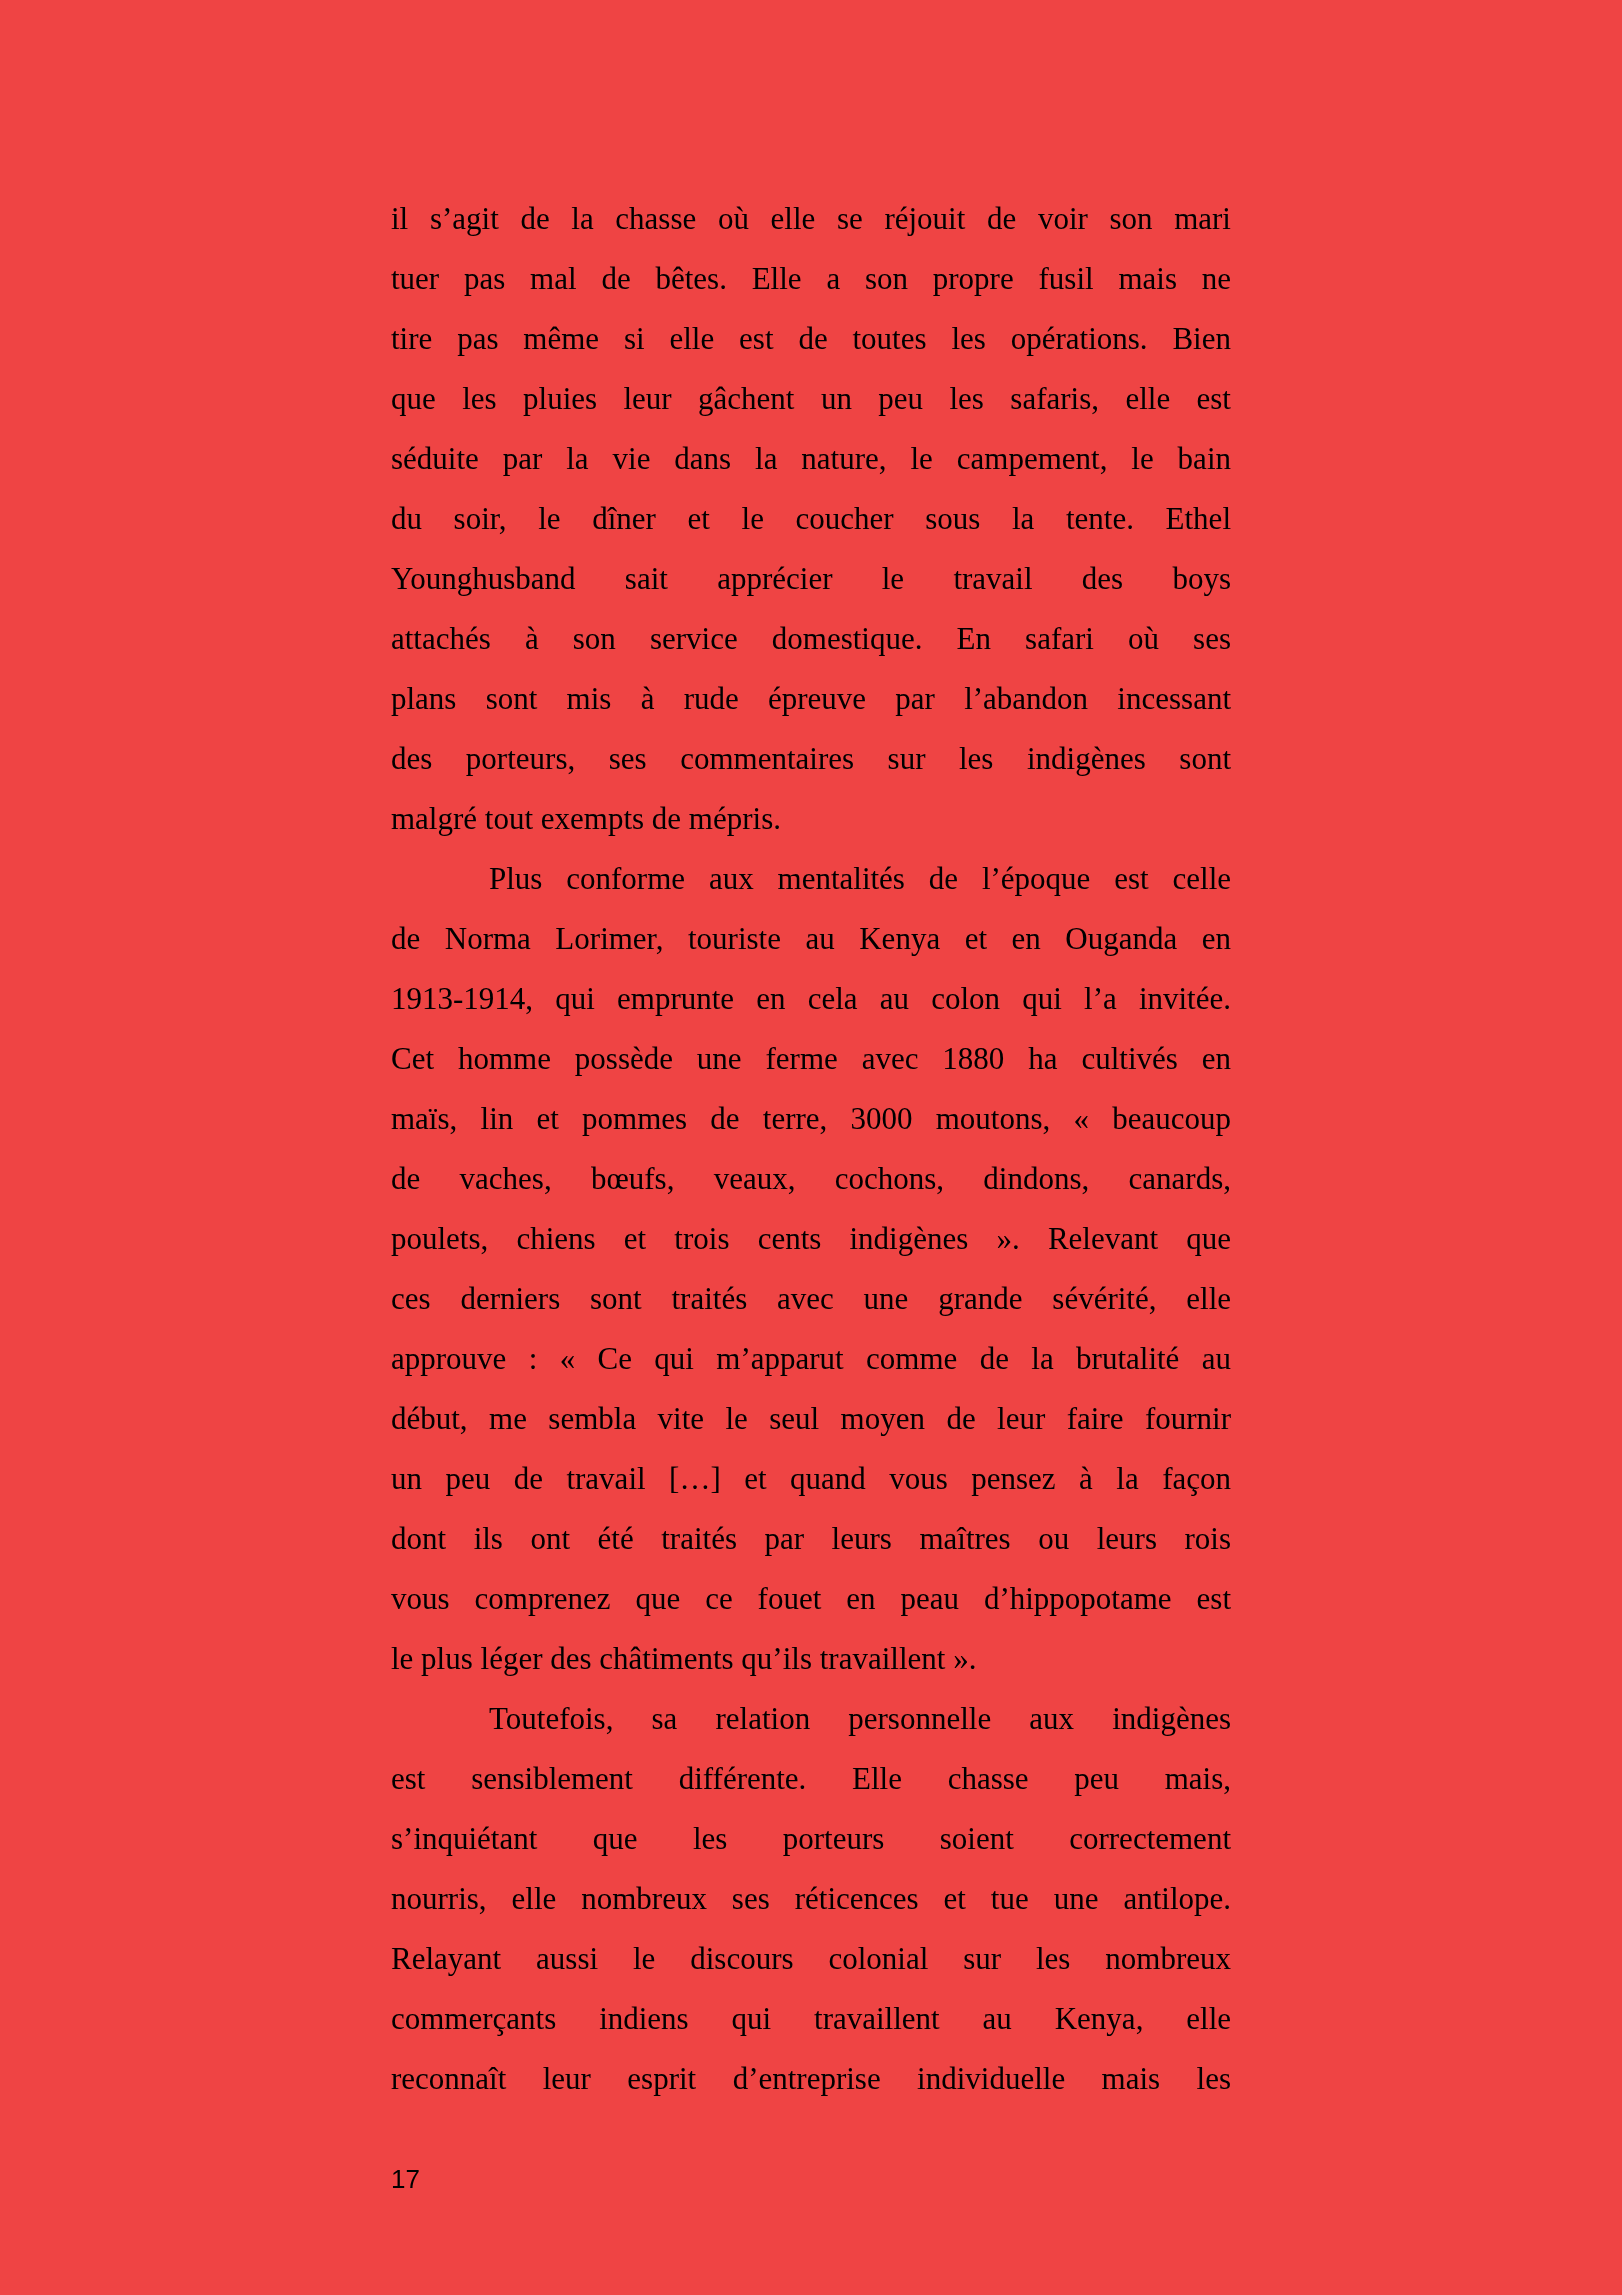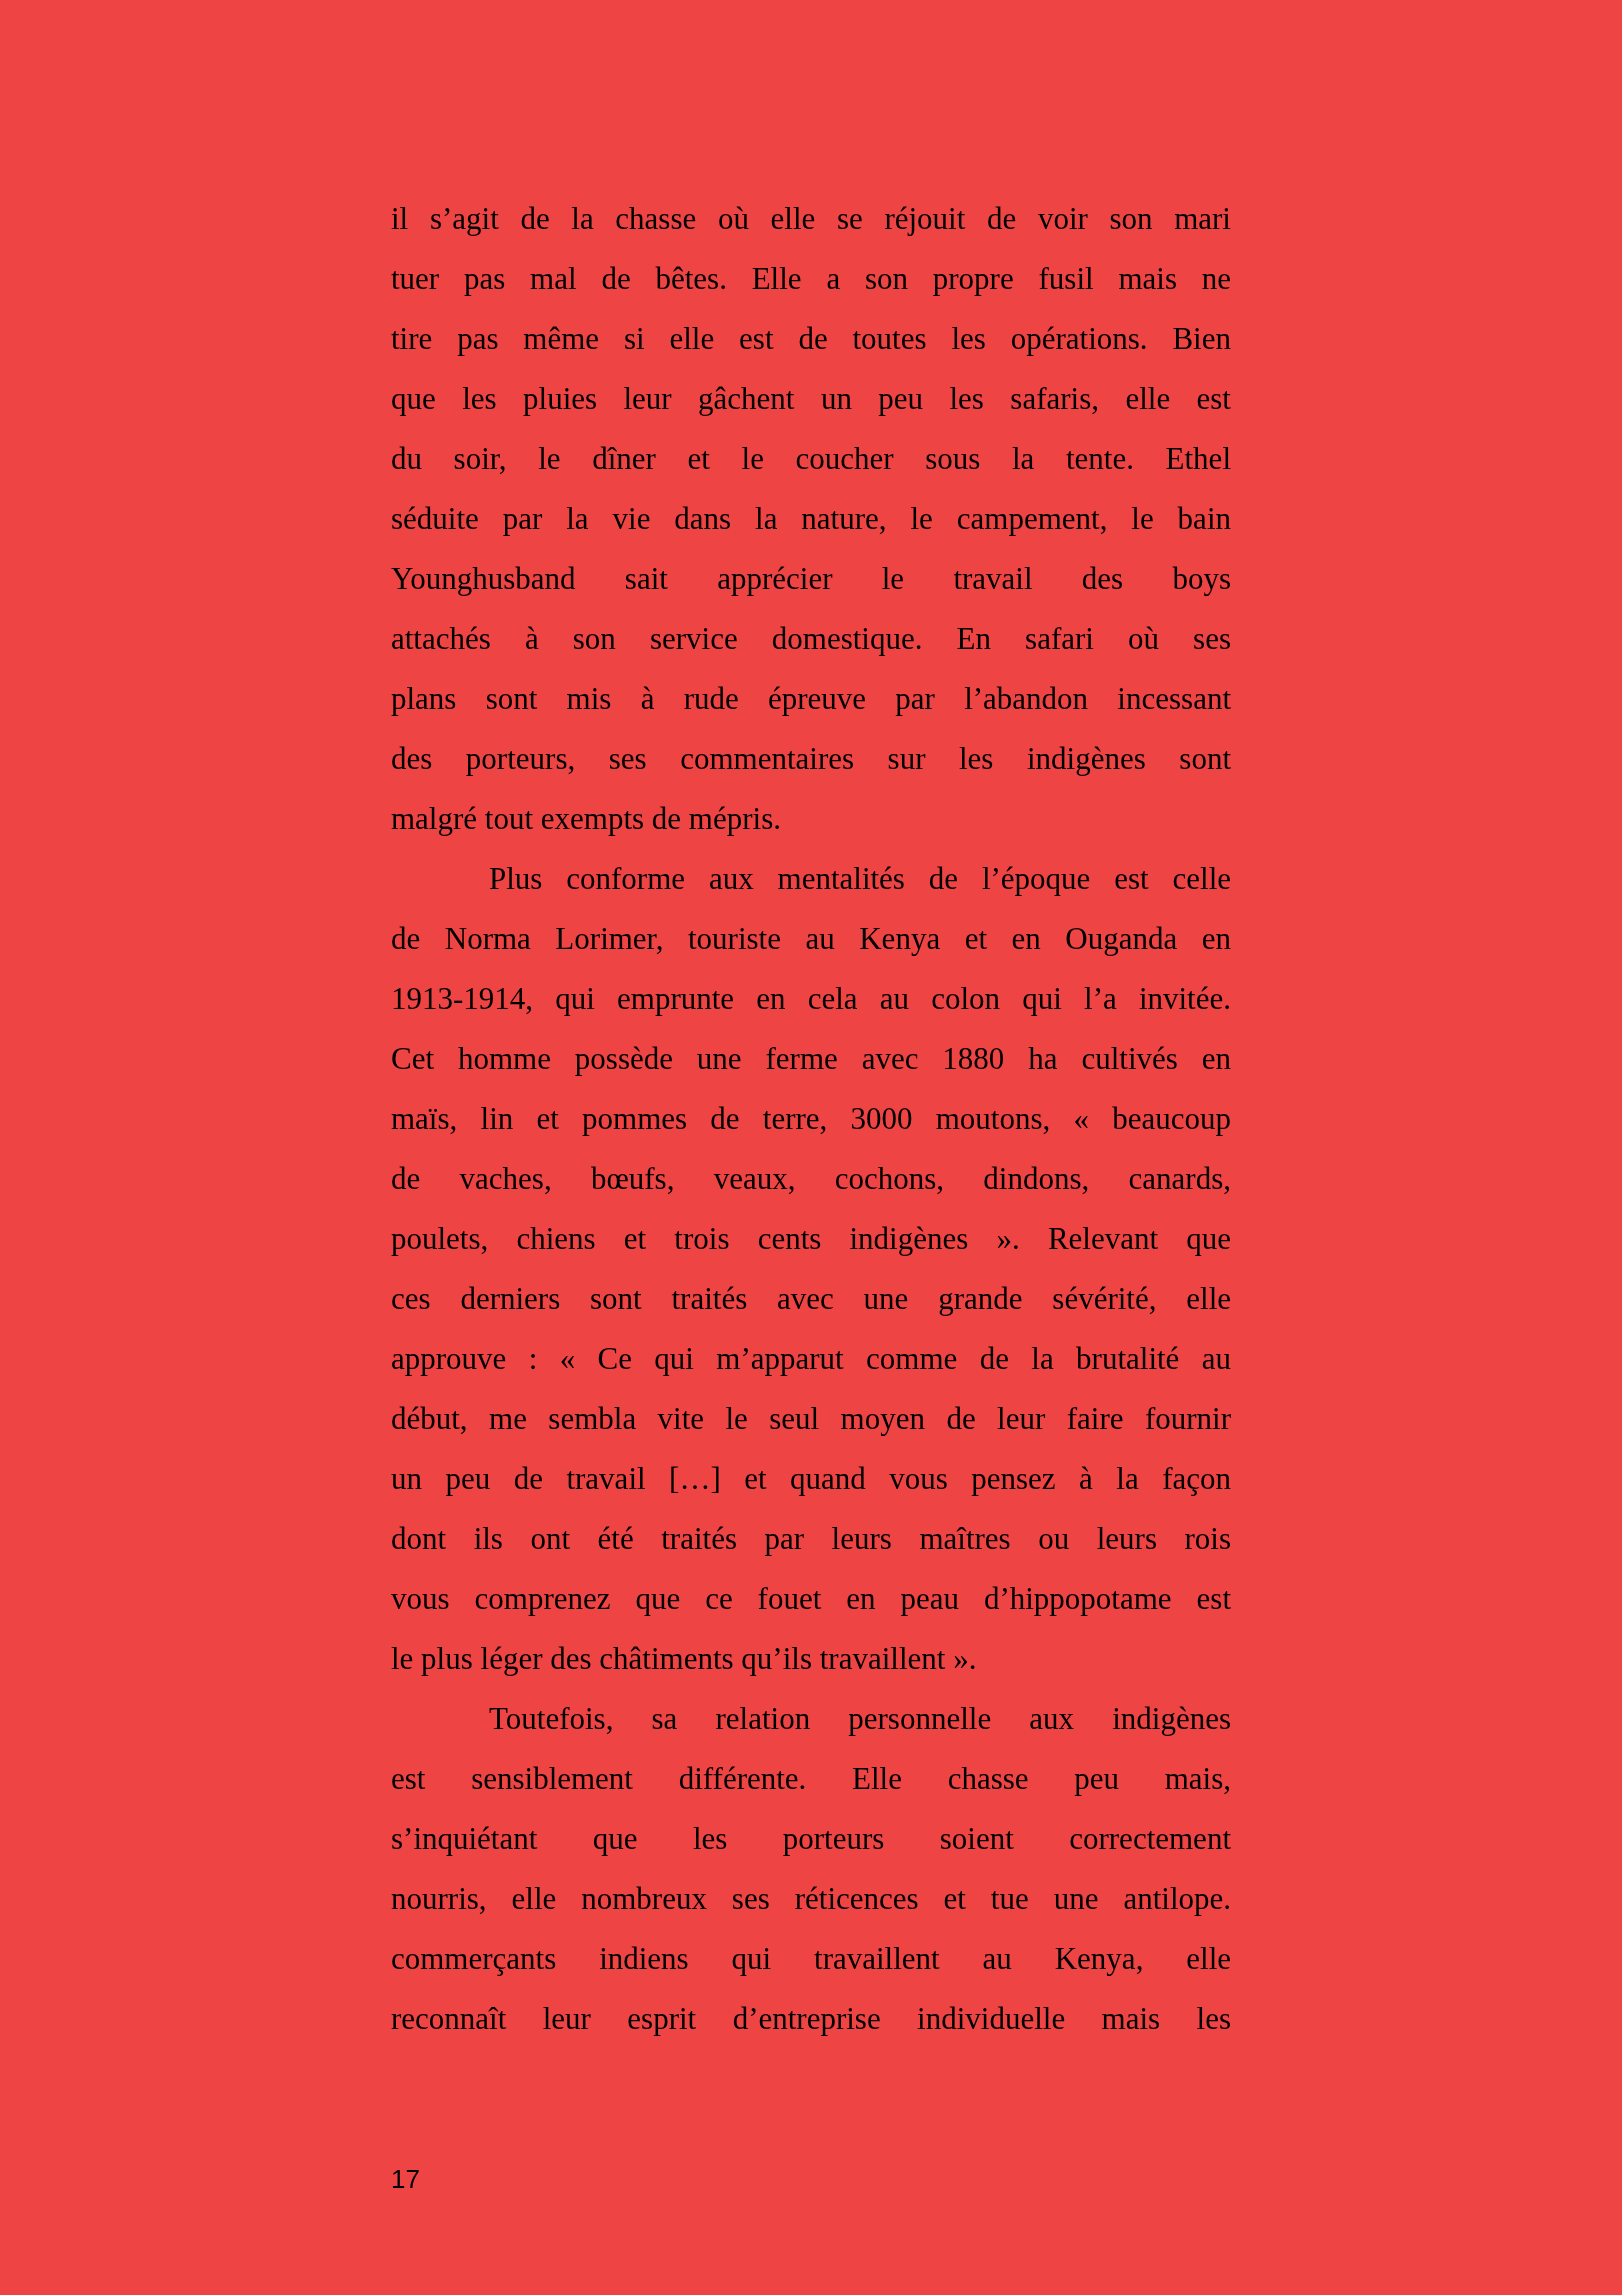--- a/index.html
+++ b/index.html
@@ -50,22 +50,22 @@
 </style>
 </head>
 <body>
 
 <div class="page">
   <main class="text-block">
     <p class="line">il s’agit de la chasse où elle se réjouit de voir son mari</p>
     <p class="line">tuer pas mal de bêtes. Elle a son propre fusil mais ne</p>
     <p class="line">tire pas même si elle est de toutes les opérations. Bien</p>
     <p class="line">que les pluies leur gâchent un peu les safaris, elle est</p>
+    <p class="line">séduite par la vie dans la nature, le campement, le bain</p>
     <p class="line">du soir, le dîner et le coucher sous la tente. Ethel</p>
-    <p class="line">séduite par la vie dans la nature, le campement, le bain</p>
     <p class="line">Younghusband sait apprécier le travail des boys</p>
     <p class="line">attachés à son service domestique. En safari où ses</p>
     <p class="line">plans sont mis à rude épreuve par l’abandon incessant</p>
     <p class="line">des porteurs, ses commentaires sur les indigènes sont</p>
     <p class="line endpara">malgré tout exempts de mépris.</p>
     <p class="line indent">Plus conforme aux mentalités de l’époque est celle</p>
     <p class="line">de Norma Lorimer, touriste au Kenya et en Ouganda en</p>
     <p class="line">1913-1914, qui emprunte en cela au colon qui l’a invitée.</p>
     <p class="line">Cet homme possède une ferme avec 1880 ha cultivés en</p>
     <p class="line">maïs, lin et pommes de terre, 3000 moutons, « beaucoup</p>
@@ -75,18 +75,19 @@
     <p class="line">approuve : « Ce qui m’apparut comme de la brutalité au</p>
     <p class="line">début, me sembla vite le seul moyen de leur faire fournir</p>
     <p class="line">un peu de travail […] et quand vous pensez à la façon</p>
     <p class="line">dont ils ont été traités par leurs maîtres ou leurs rois</p>
     <p class="line">vous comprenez que ce fouet en peau d’hippopotame est</p>
     <p class="line endpara">le plus léger des châtiments qu’ils travaillent ».</p>
     <p class="line indent">Toutefois, sa relation personnelle aux indigènes</p>
     <p class="line">est sensiblement différente. Elle chasse peu mais,</p>
     <p class="line">s’inquiétant que les porteurs soient correctement</p>
     <p class="line">nourris, elle nombreux ses réticences et tue une antilope.</p>
+    <p class="line">Relayant aussi le discours colonial sur les nombreux</p>
     <p class="line">commerçants indiens qui travaillent au Kenya, elle</p>
     <p class="line">reconnaît leur esprit d’entreprise individuelle mais les</p>
   </main>
   <div class="page-number">17</div>
 </div>
 
 
 </body></html>

